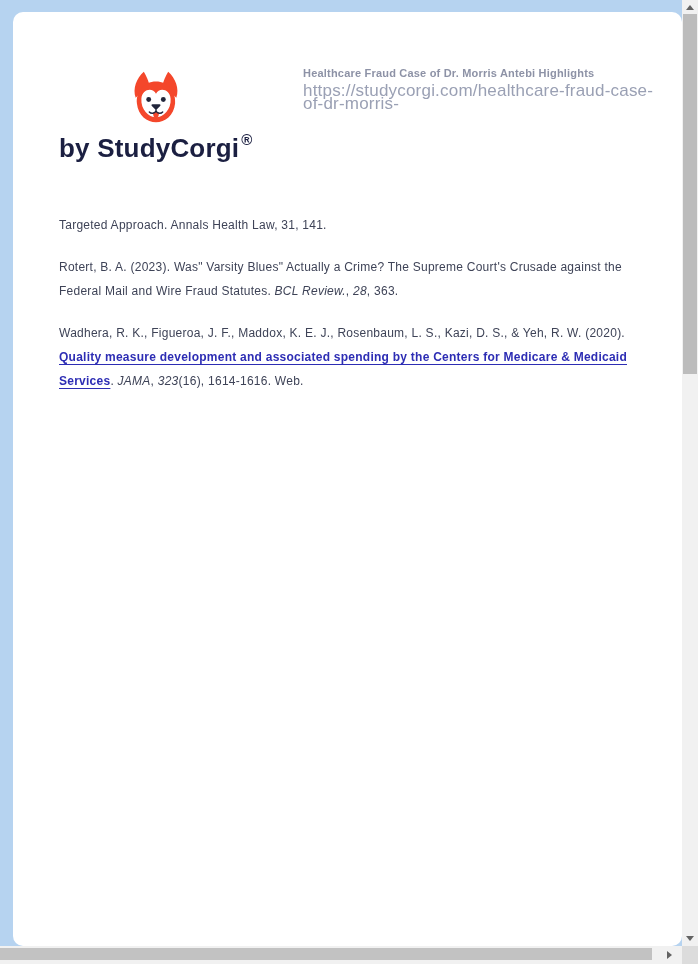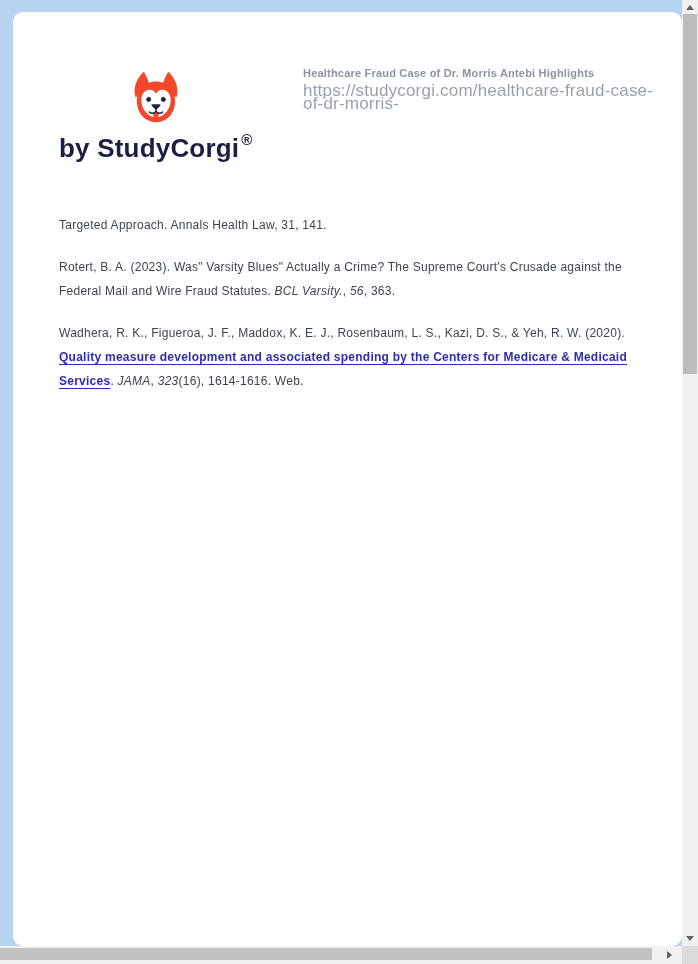--- a/index.html
+++ b/index.html
@@ -189,21 +189,21 @@
       </div>
       <div class="meta-url">
         <div>https://studycorgi.com/healthcare-fraud-case-of-dr-morris-</div>
       </div>
     </div>
 
   </div>
 
   <div class="content" id="references">
       <p class="ref"><span class="plain">Targeted Approach. Annals Health Law, 31, 141.</span></p>
-      <p class="ref"><span class="plain">Rotert, B. A. (2023). Was" Varsity Blues" Actually a Crime? The Supreme Court's Crusade against the Federal Mail and Wire Fraud Statutes. </span><span class="it">BCL Varsity.</span><span class="plain">, </span><span class="it">56</span><span class="plain">, 363.</span></p>
+      <p class="ref"><span class="plain">Rotert, B. A. (2023). Was" Varsity Blues" Actually a Crime? The Supreme Court's Crusade against the Federal Mail and Wire Fraud Statutes. </span><span class="it">BCL Review.</span><span class="plain">, </span><span class="it">28</span><span class="plain">, 363.</span></p>
       <p class="ref"><span class="plain">Wadhera, R. K., Figueroa, J. F., Maddox, K. E. J., Rosenbaum, L. S., Kazi, D. S., &amp; Yeh, R. W. (2020). </span><a class="cite-link">Quality measure development and associated spending by the Centers for Medicare &amp; Medicaid Services</a><span class="plain">. </span><span class="it">JAMA</span><span class="plain">, </span><span class="it">323</span><span class="plain">(16), 1614-1616. Web.</span></p>
     </div>
 
 </div>
 
 <div class="vscroll">
   <div class="sb-btn up">
       <span class="tri-up"></span>
     </div>
   <div class="vthumb"></div>

